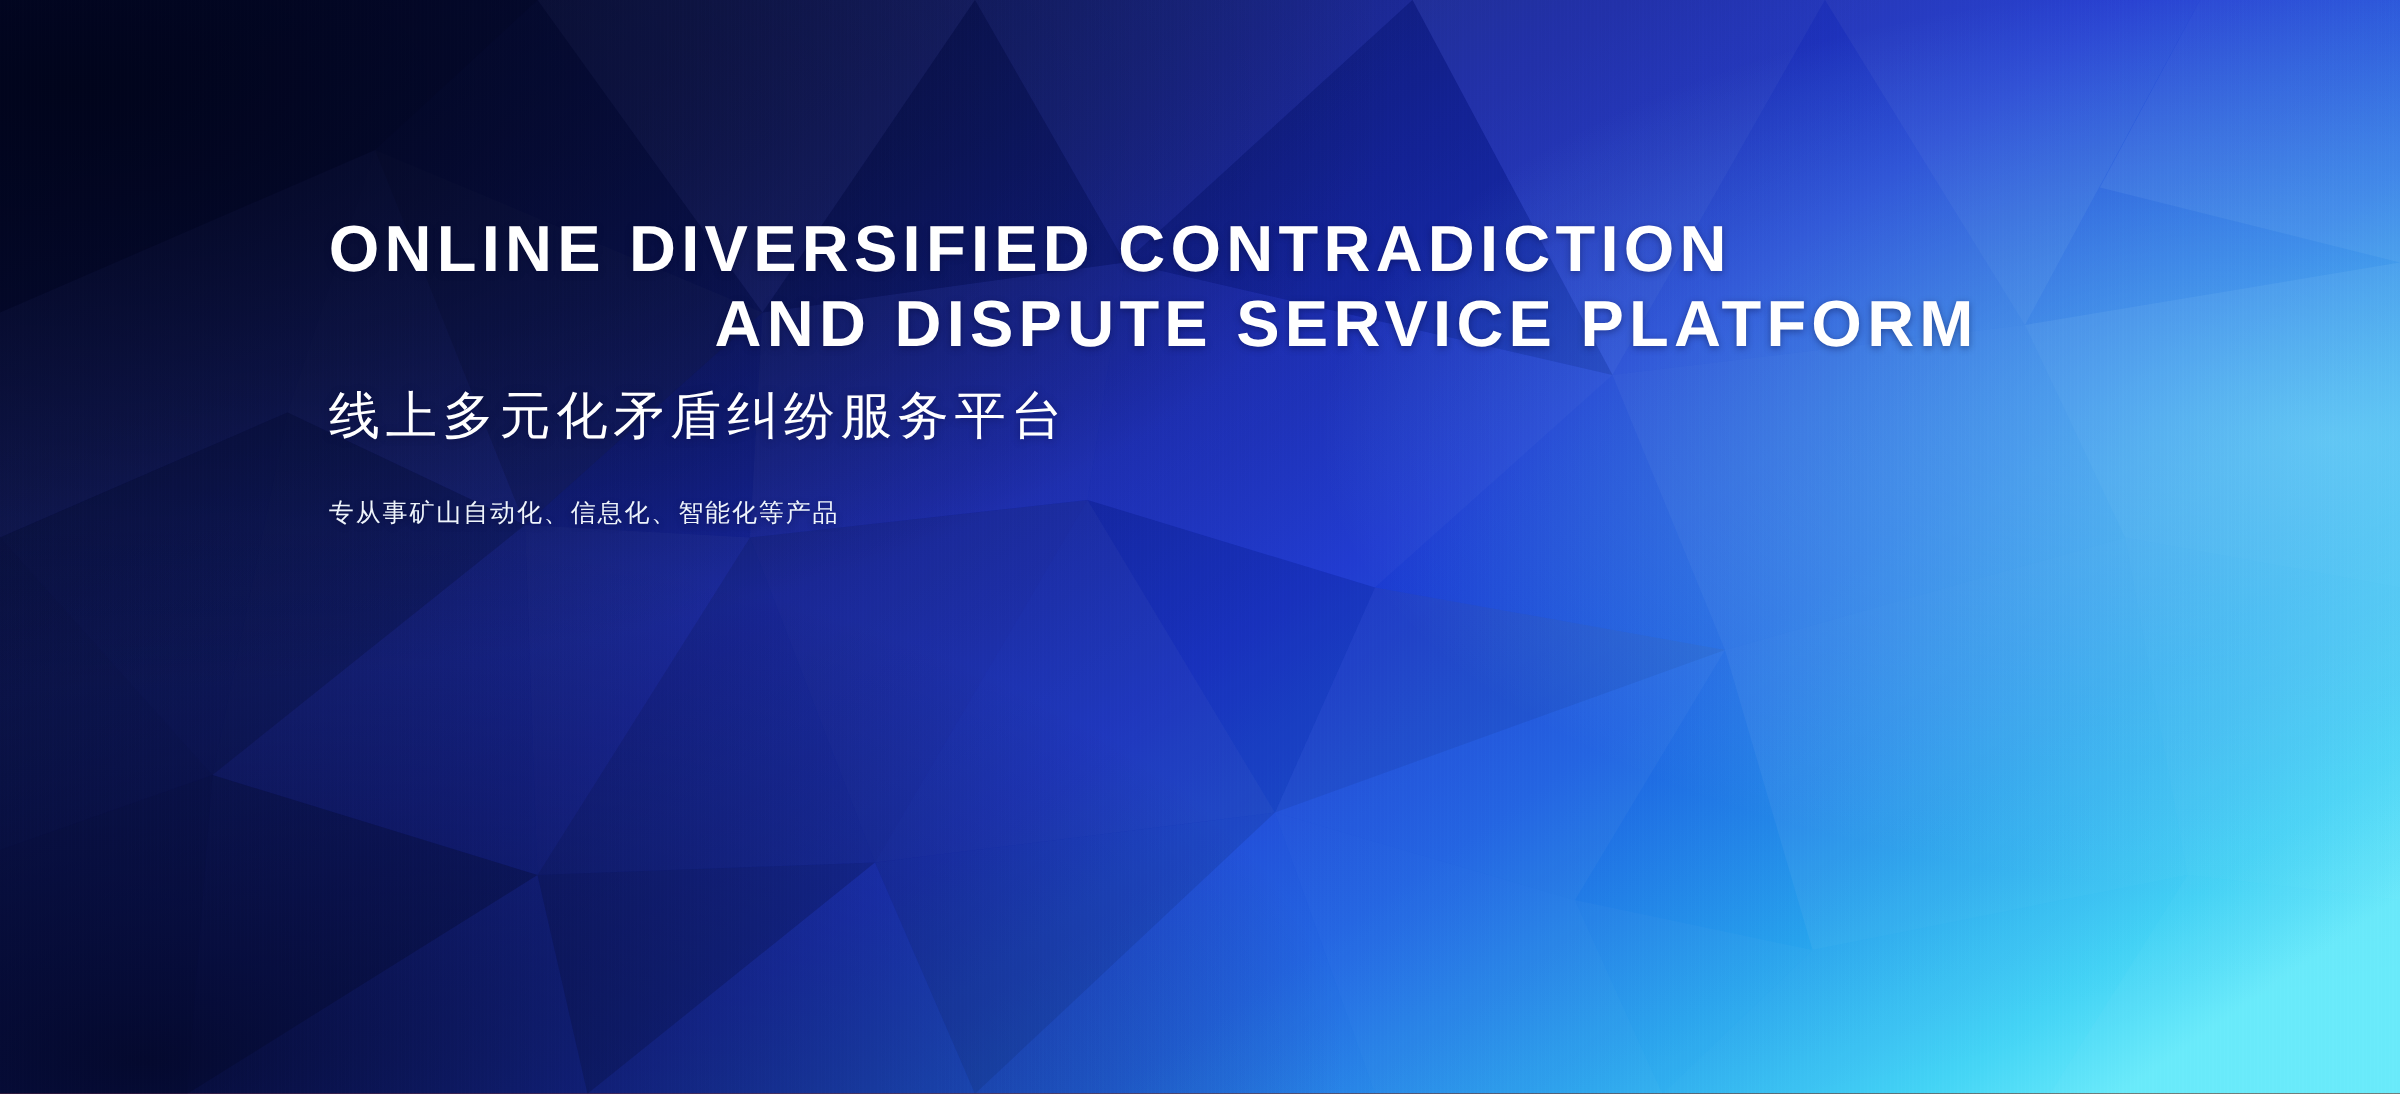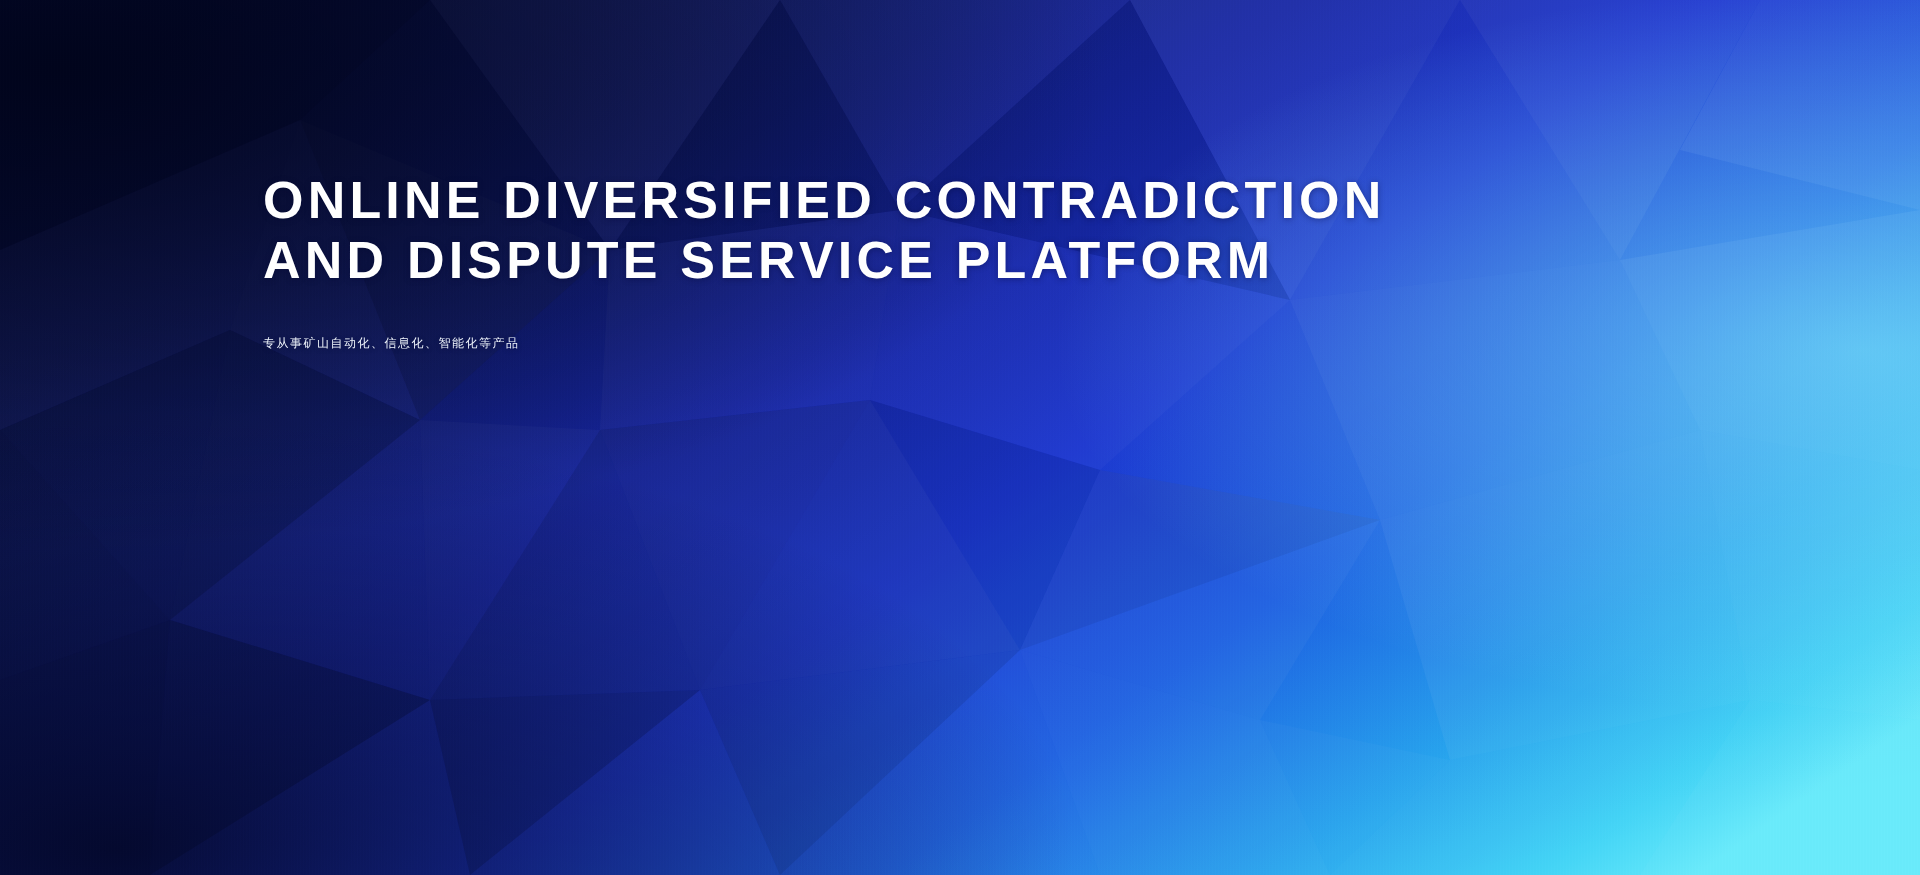--- a/index.html
+++ b/index.html
@@ -46,37 +46,37 @@
   .eyebrow-title {
     color:#ffffff;
     font-size:52px;
     line-height:56px;
     font-weight:700;
     letter-spacing:4.2px;
     text-transform:uppercase;
     white-space:nowrap;
     text-shadow:0 1px 6px rgba(2,8,50,0.38);
   }
-  .title-line-2 { margin-top:4px; }
+  .title-line-2 { margin-top:4px;text-align:right; }
   .subtitle-cn {
     margin-top:20px;
     color:#ffffff;
     font-size:41px;
     line-height:48px;
     font-weight:400;
     letter-spacing:4.5px;
     white-space:nowrap;
     text-shadow:0 1px 7px rgba(2,8,50,0.40);
   }
   .desc-block {
     margin-top:40px;
   }
   .desc-line {
     color:#eef4fb;
-    font-size:12px;
+    font-size:20px;
     line-height:31px;
     font-weight:400;
     letter-spacing:1.5px;
     white-space:nowrap;
     text-shadow:0 1px 5px rgba(2,8,50,0.42);
   }
 </style>
 </head>
 <body>
 
@@ -168,19 +168,20 @@
   </svg>
 
   <div id="texture"></div>
 
   <div id="content">
 
     <h1 class="eyebrow-title">ONLINE DIVERSIFIED CONTRADICTION</h1>
 
     <h1 class="eyebrow-title title-line-2">AND DISPUTE SERVICE PLATFORM</h1>
 
+    <h2 class="subtitle-cn">线上多元化矛盾纠纷服务平台</h2>
 
     <div class="desc-block">
       <p class="desc-line">专从事矿山自动化、信息化、智能化等产品</p>
     </div>
 
   </div>
 </div>
 
 </body></html>

